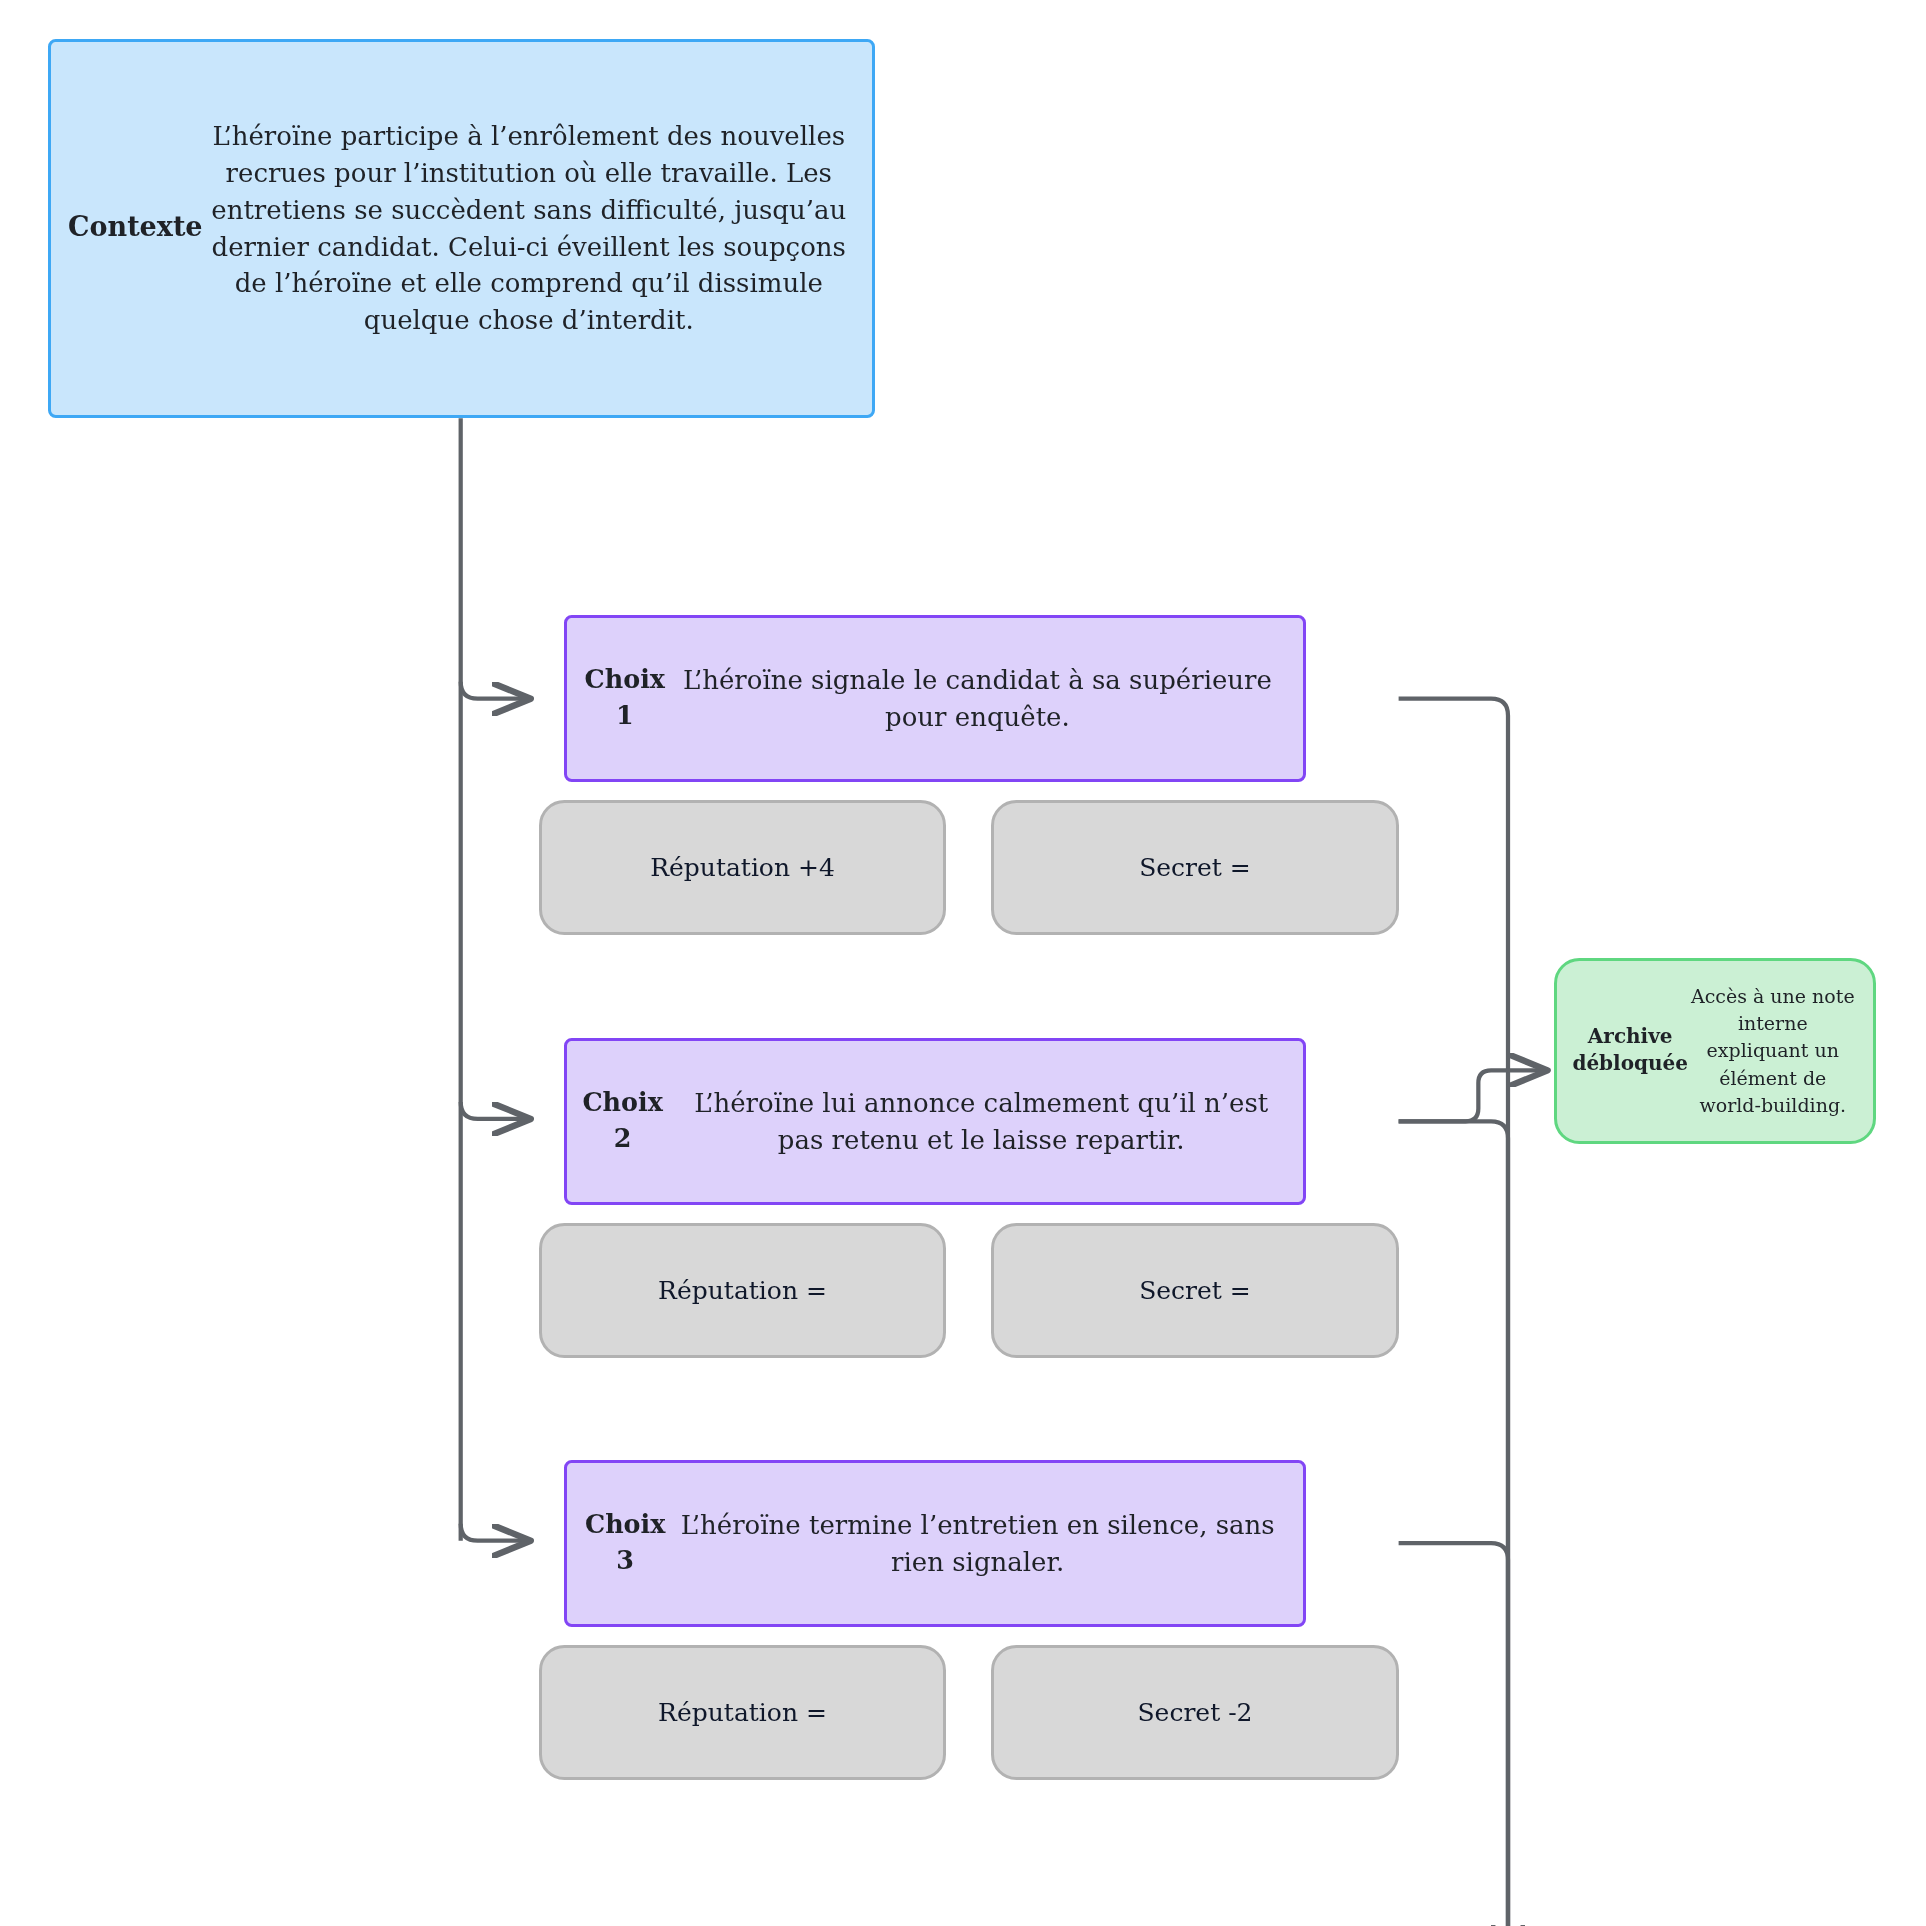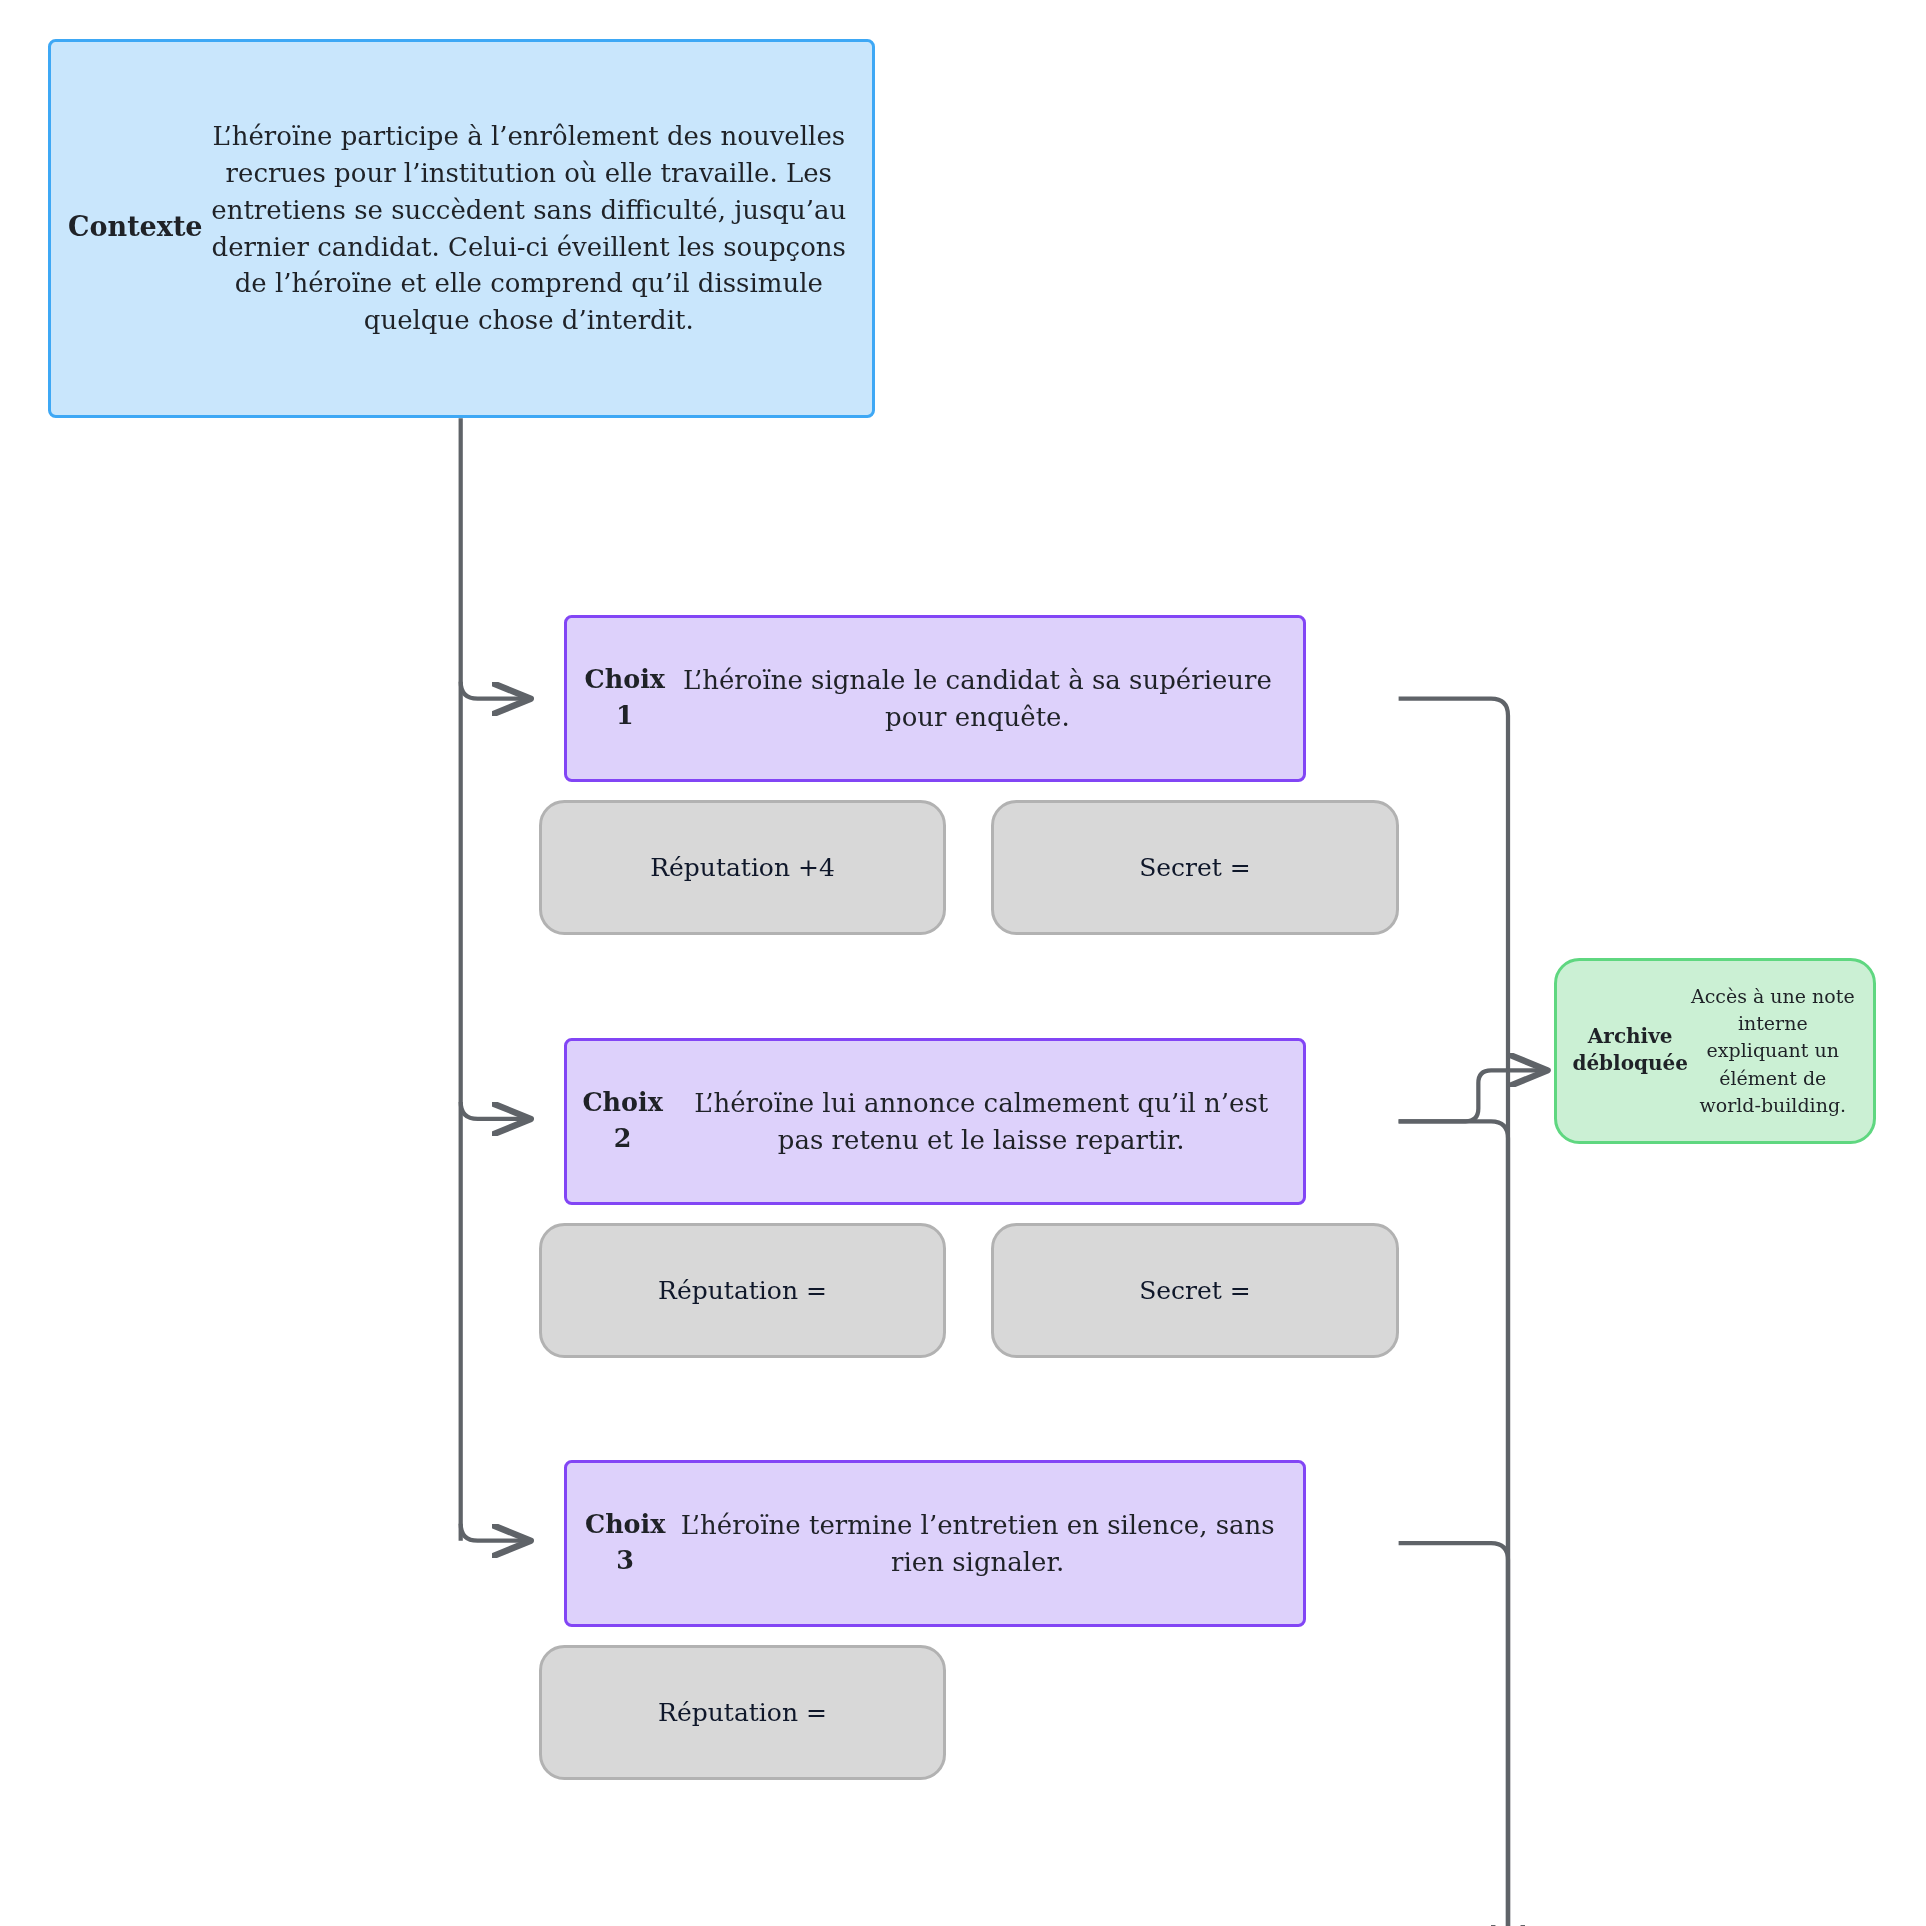--- a/index.html
+++ b/index.html
@@ -156,20 +156,21 @@
 
   <div class="pill pill-left pill-row2">Réputation =</div>
   <div class="pill pill-right pill-row2">Secret =</div>
 
   <div class="node node-purple choix-box" id="node-choix3">
     <span class="n-title">Choix 3</span>
     <span class="n-body">L’héroïne termine l’entretien en silence, sans rien signaler.</span>
   </div>
 
   <div class="pill pill-left pill-row3">Réputation =</div>
+  <div class="pill pill-right pill-row3">Secret -2</div>
 
   <div class="node node-green" id="node-archive">
     <span class="n-title">Archive débloquée</span>
     <span class="n-body">Accès à une note interne expliquant un élément de world-building.</span>
   </div>
 
 </div>
 
 
 </body></html>

